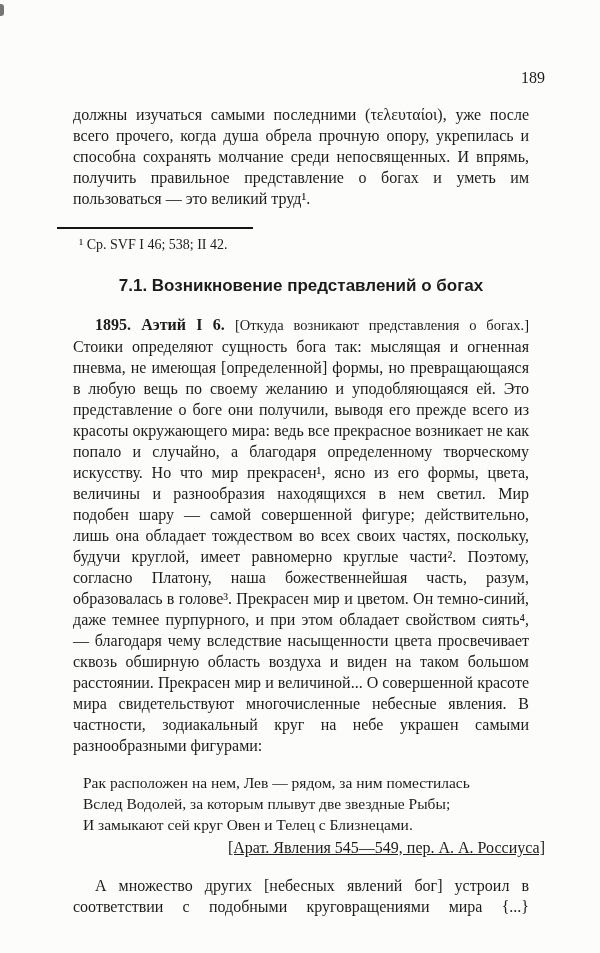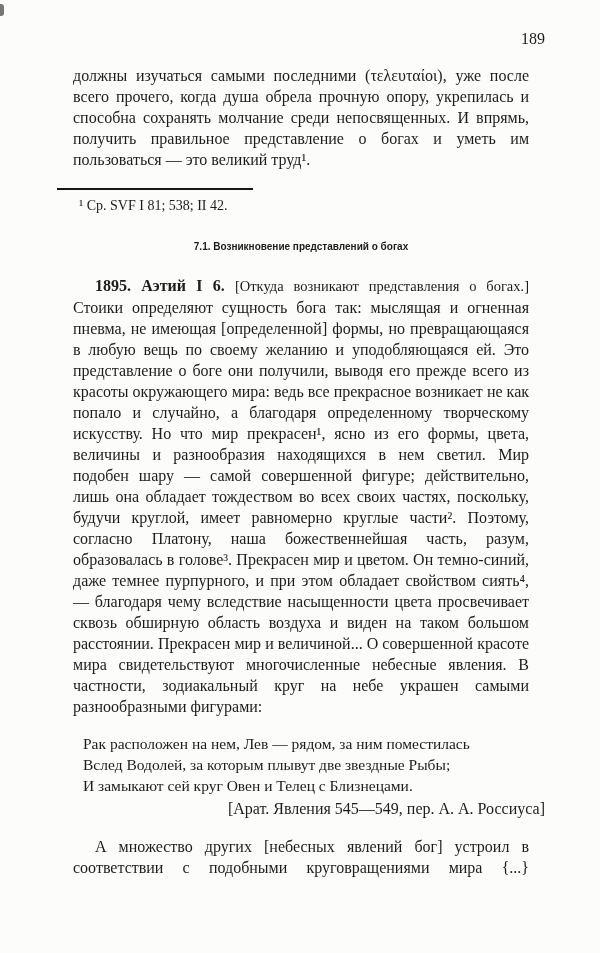--- a/index.html
+++ b/index.html
@@ -9,21 +9,21 @@
   }
   .page {
     position: relative;
     width: 600px;
     height: 953px;
     margin: 0 auto;
     box-sizing: border-box;
     background: #fcfcfa;
     color: #1c1c1c;
     font-family: "Liberation Serif", serif;
-    padding: 29px 55px 24px 57px;
+    padding: 68px 55px 24px 57px;
     overflow: hidden;
   }
   .scan-artifact {
     position: absolute;
     left: 0;
     top: 4px;
     width: 4px;
     height: 12px;
     background: #4a4a46;
     opacity: 0.75;
@@ -51,59 +51,60 @@
   }
   .footnote {
     margin: 0;
     font-size: 14px;
     line-height: 18px;
     text-indent: 22px;
   }
   .heading {
     font-family: "Liberation Sans", sans-serif;
     font-weight: bold;
-    font-size: 10px;
+    font-size: 17px;
     line-height: 20px;
     text-align: center;
     margin: 22px 0 18px 0;
   }
   .lead { font-weight: bold; }
   .editorial { font-size: 14.5px; }
   .verse {
     margin: 10px 0 0 26px;
     font-size: 15.5px;
     line-height: 21px;
   }
   .verse-line { white-space: nowrap; }
   .attribution {
     margin: 2px 0 17px 0;
     font-size: 16px;
     line-height: 21px;
     text-align: right;
+    text-decoration: underline;
   }
   .closing {
     margin-top: 13px;
     text-align: justify;
     text-align-last: justify;
   }
 </style>
 </head>
 <body>
 
 <div class="page">
 
   <div class="scan-artifact"></div>
 
   <div class="page-number">189</div>
 
   <p class="body-par">должны изучаться самыми последними (τελευταίοι), уже после всего прочего, когда душа обрела прочную опору, укрепилась и способна сохранять молчание среди непосвященных. И впрямь, получить правильное представление о богах и уметь им пользоваться — это великий труд¹.</p>
 
   <hr class="footnote-rule">
 
-  <p class="footnote">¹ Ср. SVF I 81; 538; II 42.</p>
+  <p class="footnote">¹ Ср. SVF I 46; 538; II 42.</p>
 
   <h2 class="heading">7.1. Возникновение представлений о богах</h2>
 
   <p class="body-par indent">
     <span class="lead">1895. Аэтий I 6.</span>
     <span class="editorial"> [Откуда возникают представления о богах.] </span>
     <span>Стоики определяют сущность бога так: мыслящая и огненная пневма, не имеющая [определенной] формы, но превращающаяся в любую вещь по своему желанию и уподобляющаяся ей. Это представление о боге они получили, выводя его прежде всего из красоты окружающего мира: ведь все прекрасное возникает не как попало и случайно, а благодаря определенному творческому искусству. Но что мир прекрасен¹, ясно из его формы, цвета, величины и разнообразия находящихся в нем светил. Мир подобен шару — самой совершенной фигуре; действительно, лишь она обладает тождеством во всех своих частях, поскольку, будучи круглой, имеет равномерно круглые части². Поэтому, согласно Платону, наша божественнейшая часть, разум, образовалась в голове³. Прекрасен мир и цветом. Он темно-синий, даже темнее пурпурного, и при этом обладает свойством сиять⁴, — благодаря чему вследствие насыщенности цвета просвечивает сквозь обширную область воздуха и виден на таком большом расстоянии. Прекрасен мир и величиной... О совершенной красоте мира свидетельствуют многочисленные небесные явления. В частности, зодиакальный круг на небе украшен самыми разнообразными фигурами:</span>
   </p>
 
   <div class="verse">

